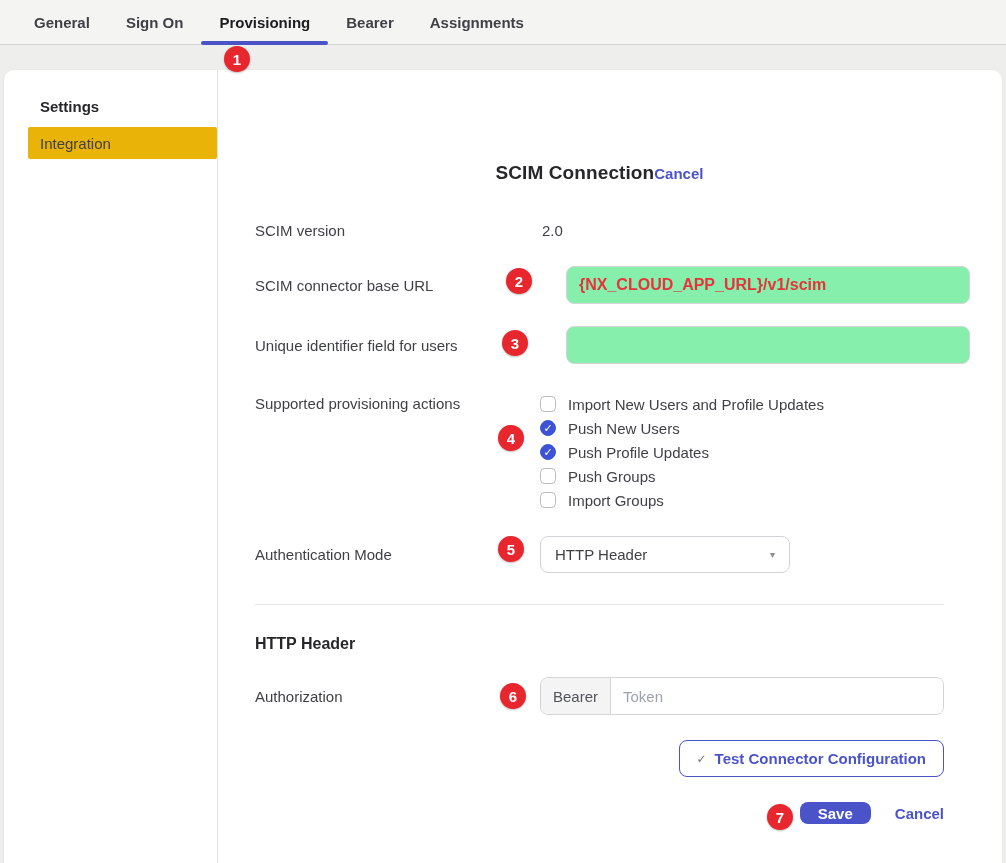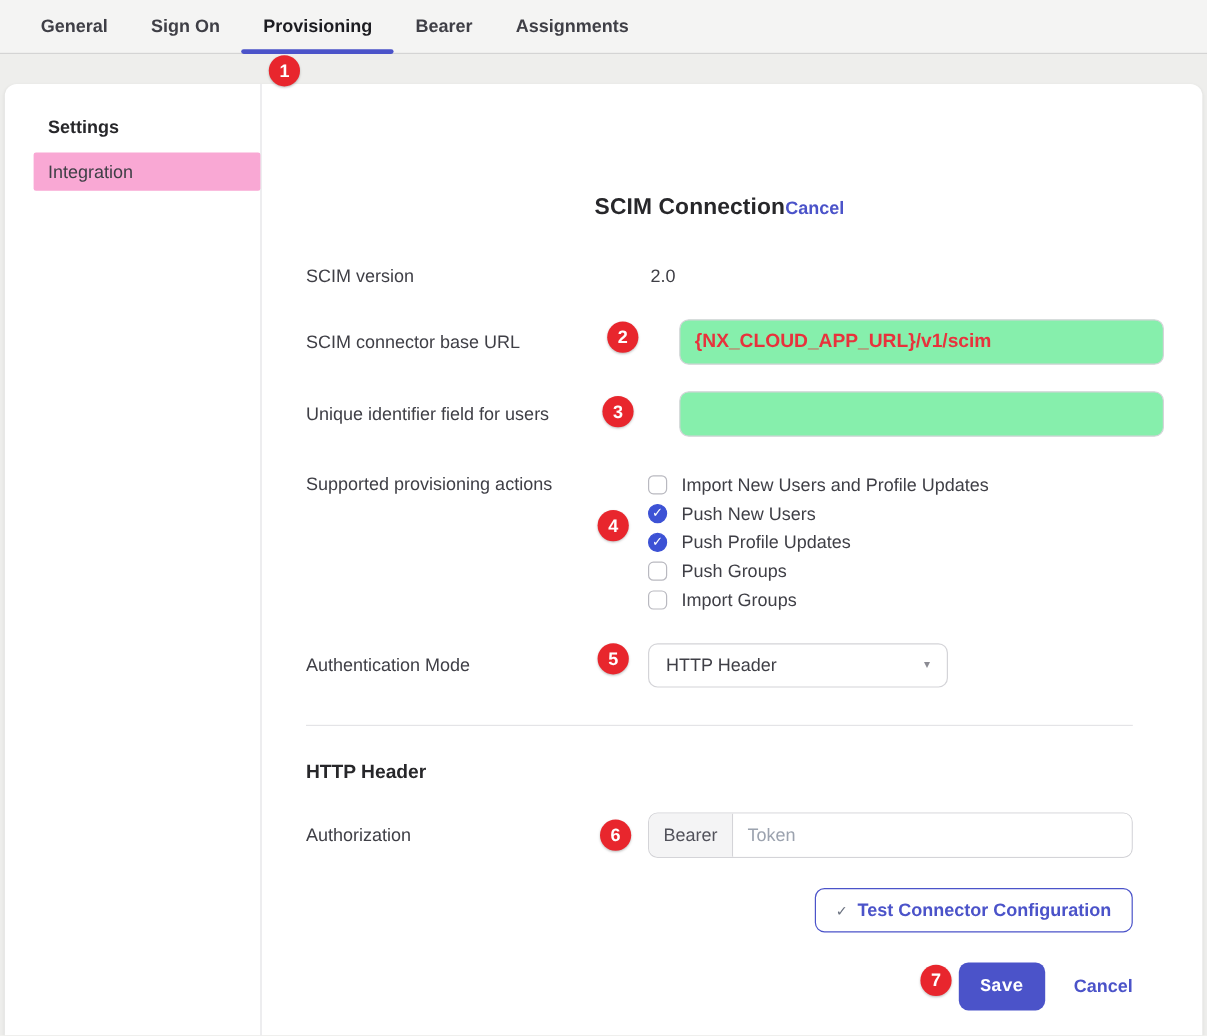--- a/index.html
+++ b/index.html
@@ -66,21 +66,21 @@
   .sidebar-item {
     height: 32px;
     display: flex;
     align-items: center;
     padding: 0 12px;
     font-size: 15px;
     color: #3f3f46;
     border-radius: 2px;
     cursor: pointer;
   }
-  .sidebar-item.selected { background: #f9a8d4; }
+  .sidebar-item.selected { background: #eab308; }
 
   
   .main {
     flex: 1;
     padding: 92px 58px 30px 37px;
   }
   .section-header {
     display: flex;
     justify-content: center;
     align-items: center;
@@ -252,26 +252,26 @@
     font-size: 15px;
     font-weight: 700;
     padding: 0 17px;
     display: inline-flex;
     align-items: center;
     gap: 8px;
     cursor: pointer;
   }
   .btn-check { font-size: 12px; font-weight: 400; color: #6b7280; }
   .btn-primary {
-    height: 40px;
+    height: 22px;
     background: #4b53c9;
     border: none;
     border-radius: 8px;
     color: #ffffff;
-    font-family: Liberation Mono, monospace;
+    font-family: Liberation Sans, sans-serif;
     font-size: 15px;
     font-weight: 700;
     padding: 0 18px;
     cursor: pointer;
   }
   .row-save { gap: 24px; }
 
   
   .badge {
     position: absolute;

